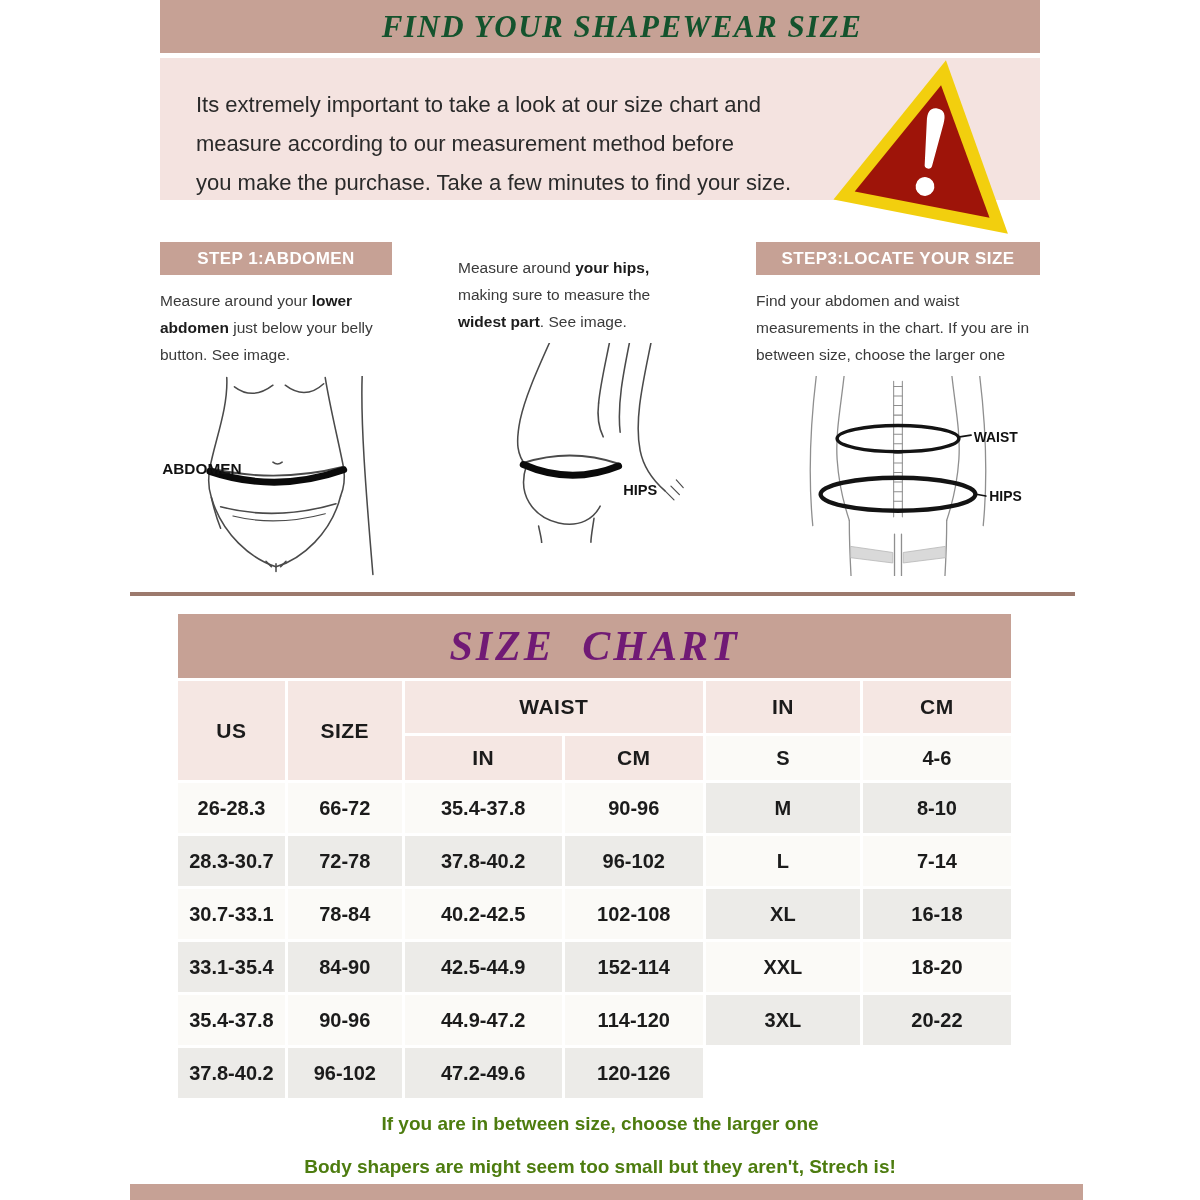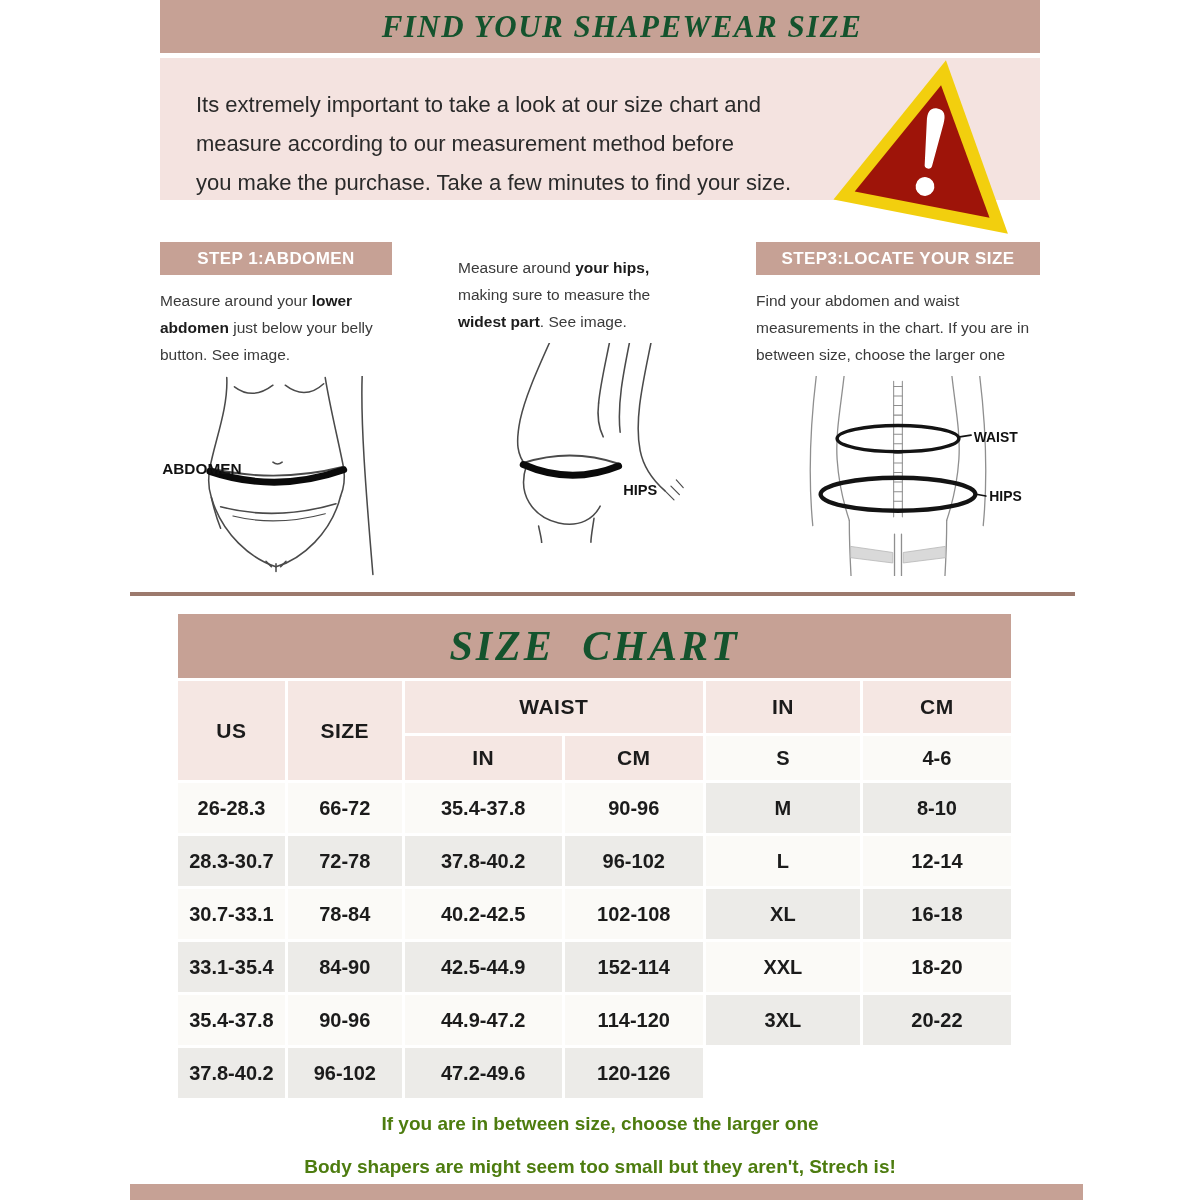--- a/index.html
+++ b/index.html
@@ -27,21 +27,21 @@
   .figure svg{display:block;margin:0 auto;}
 
   
   .divider{position:absolute;left:130px;top:592px;width:945px;height:4px;background:var(--line);}
   .bottom-bar{position:absolute;left:130px;top:1184px;width:953px;height:16px;background:var(--mauve);}
 
   
   .chart-section{position:absolute;left:178px;top:614px;width:833px;}
   .chart-title{height:64px;background:var(--mauve);display:flex;align-items:center;justify-content:center;}
   .chart-title span{font-family:"Liberation Serif",serif;font-style:italic;font-weight:bold;
-        color:#14532d;font-size:42px;letter-spacing:3px;word-spacing:14px;}
+        color:#701a75;font-size:42px;letter-spacing:3px;word-spacing:14px;}
   .grid{margin-top:3px;display:grid;grid-template-columns:109fr 116fr 160fr 141fr 157fr 151fr;
         grid-auto-rows:50px;grid-template-rows:52px 44px;column-gap:3px;row-gap:3px;}
   .cell{display:flex;align-items:center;justify-content:center;font-weight:bold;color:#1b1b1b;}
   .cell.hdr{background:var(--hdrpink);font-size:21px;letter-spacing:.5px;}
   .cell.span2r{grid-row:span 2;}
   .cell.span2c{grid-column:span 2;}
   .cell.odd{background:#fbfaf7;font-size:20px;}
   .cell.even{background:#ecebe8;font-size:20px;}
 
   
@@ -169,21 +169,21 @@
         <div class="cell odd">66-72</div>
         <div class="cell odd">35.4-37.8</div>
         <div class="cell odd">90-96</div>
         <div class="cell even">M</div>
         <div class="cell even">8-10</div>
         <div class="cell even">28.3-30.7</div>
         <div class="cell even">72-78</div>
         <div class="cell even">37.8-40.2</div>
         <div class="cell even">96-102</div>
         <div class="cell odd">L</div>
-        <div class="cell odd">12-14</div>
+        <div class="cell odd">7-14</div>
         <div class="cell odd">30.7-33.1</div>
         <div class="cell odd">78-84</div>
         <div class="cell odd">40.2-42.5</div>
         <div class="cell odd">102-108</div>
         <div class="cell even">XL</div>
         <div class="cell even">16-18</div>
         <div class="cell even">33.1-35.4</div>
         <div class="cell even">84-90</div>
         <div class="cell even">42.5-44.9</div>
         <div class="cell even">152-114</div>

